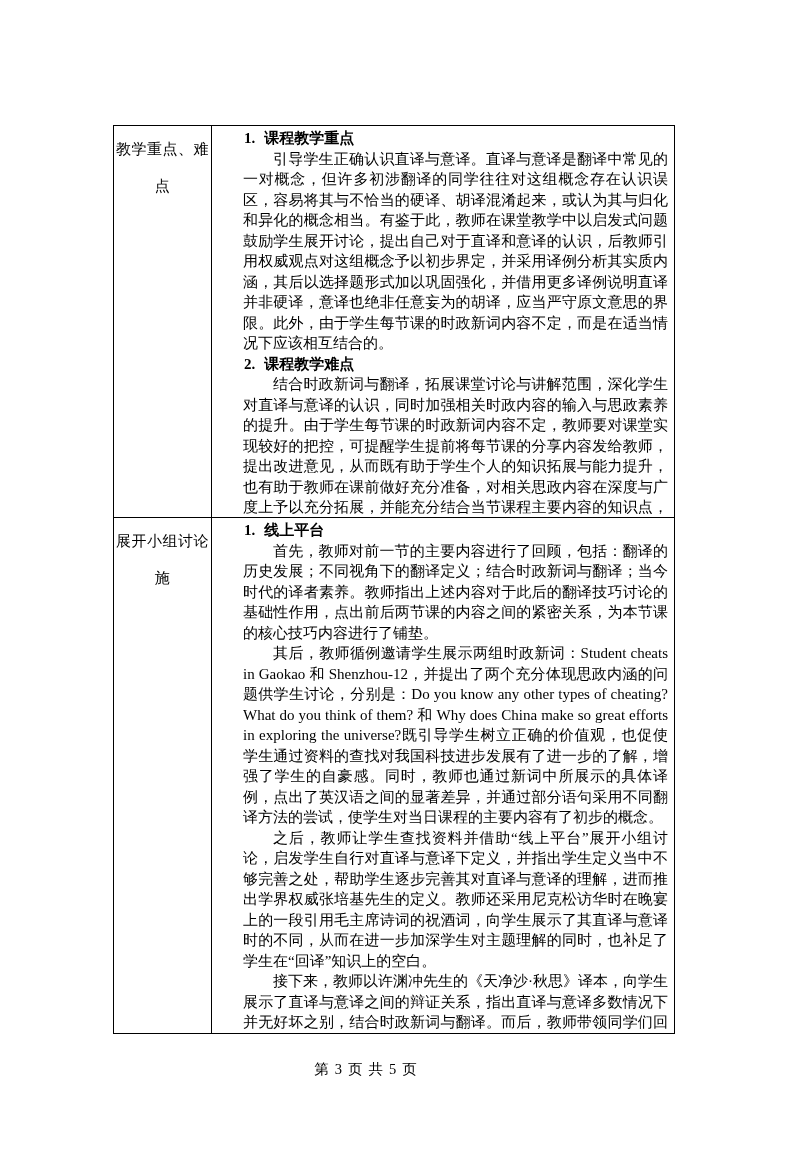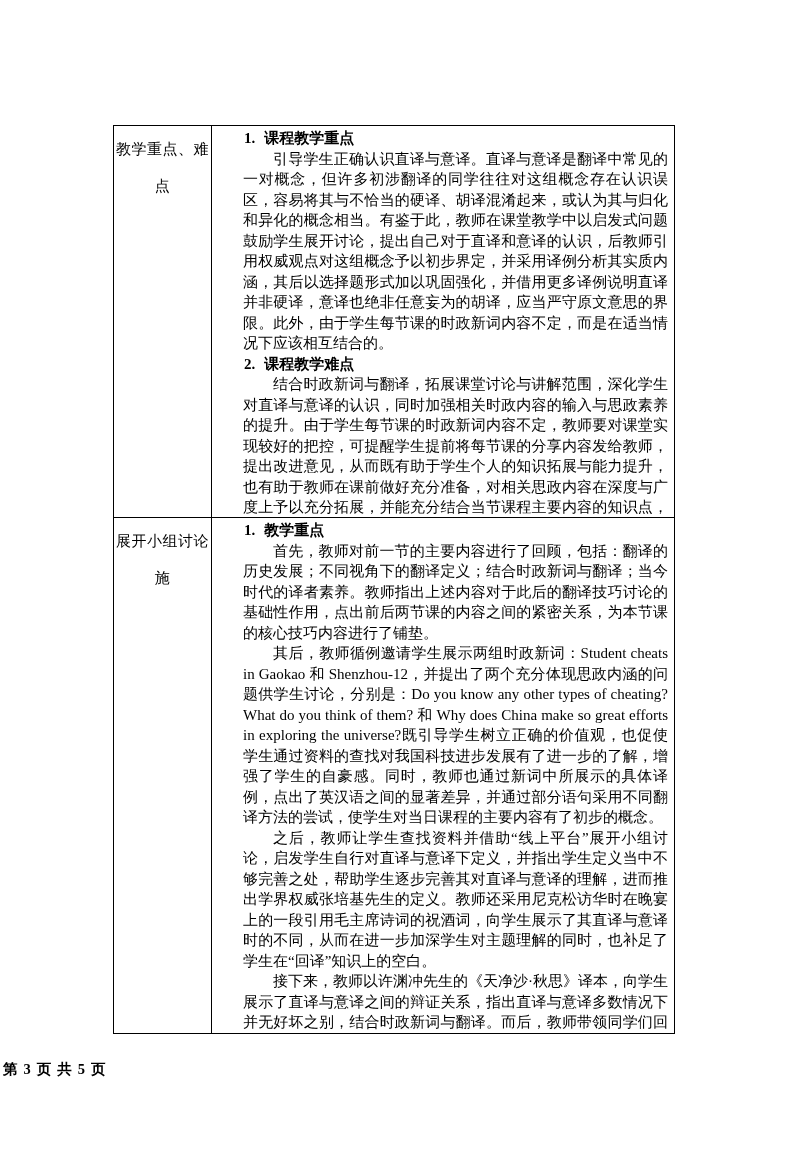--- a/index.html
+++ b/index.html
@@ -57,24 +57,23 @@
     text-align: justify;
     text-justify: inter-ideograph;
     text-indent: 30px;
     word-break: normal;
   }
   .footer {
     position: absolute;
     top: 1060px;
     left: 0;
     width: 100%;
-    text-align: left;
+    text-align: center;
     font-size: 14.5px;
     line-height: 18px;
-    font-weight: bold;
   }
   .footer span { display: inline-block; margin: 0 3px; }
 </style>
 </head>
 <body>
 
 <div class="page">
 
   <table class="doc-table">
     <colgroup>
@@ -105,21 +104,21 @@
       <tr class="row-2">
         <td>
           <div class="label-inner">
             <div>展开小组讨论</div>
             <div>施</div>
           </div>
         </td>
         <td>
           <div class="content-inner">
             <div class="section-heading">
-              <span class="heading-num">1.</span><span>教学重点</span>
+              <span class="heading-num">1.</span><span>线上平台</span>
             </div>
             <p class="para">首先，教师对前一节的主要内容进行了回顾，包括：翻译的历史发展；不同视角下的翻译定义；结合时政新词与翻译；当今时代的译者素养。教师指出上述内容对于此后的翻译技巧讨论的基础性作用，点出前后两节课的内容之间的紧密关系，为本节课的核心技巧内容进行了铺垫。</p>
             <p class="para">其后，教师循例邀请学生展示两组时政新词：Student cheats in Gaokao 和 Shenzhou-12，并提出了两个充分体现思政内涵的问题供学生讨论，分别是：Do you know any other types of cheating? What do you think of them? 和 Why does China make so great efforts in exploring the universe?既引导学生树立正确的价值观，也促使学生通过资料的查找对我国科技进步发展有了进一步的了解，增强了学生的自豪感。同时，教师也通过新词中所展示的具体译例，点出了英汉语之间的显著差异，并通过部分语句采用不同翻译方法的尝试，使学生对当日课程的主要内容有了初步的概念。</p>
             <p class="para">之后，教师让学生查找资料并借助“线上平台”展开小组讨论，启发学生自行对直译与意译下定义，并指出学生定义当中不够完善之处，帮助学生逐步完善其对直译与意译的理解，进而推出学界权威张培基先生的定义。教师还采用尼克松访华时在晚宴上的一段引用毛主席诗词的祝酒词，向学生展示了其直译与意译时的不同，从而在进一步加深学生对主题理解的同时，也补足了学生在“回译”知识上的空白。</p>
             <p class="para">接下来，教师以许渊冲先生的《天净沙·秋思》译本，向学生展示了直译与意译之间的辩证关系，指出直译与意译多数情况下并无好坏之别，结合时政新词与翻译。而后，教师带领同学们回顾课上分享的</p>
           </div>
         </td>
       </tr>
     </tbody>
   </table>

